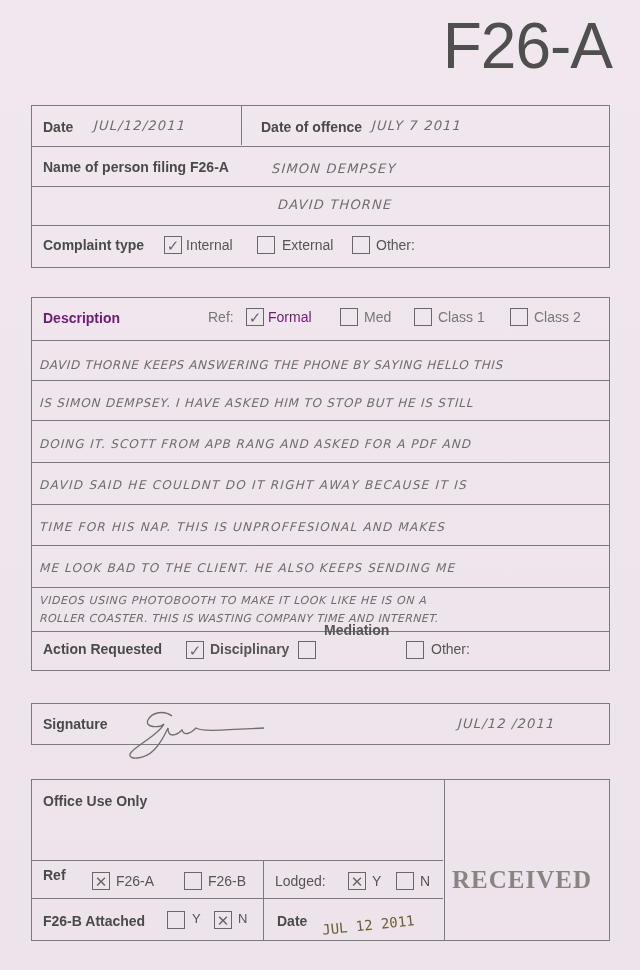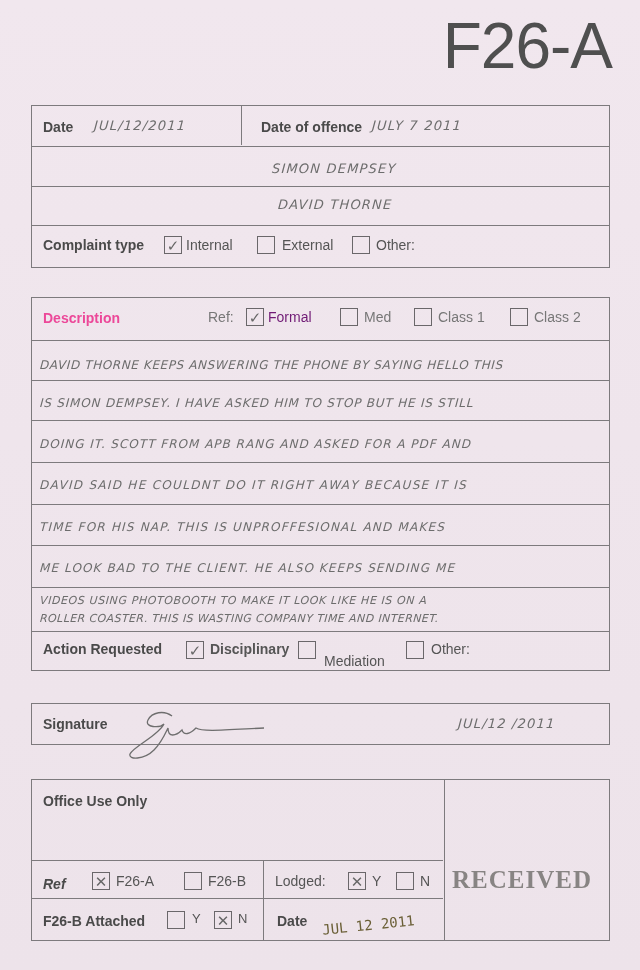--- a/index.html
+++ b/index.html
@@ -13,21 +13,21 @@
   .abs { position:absolute; }
   .title {
     position:absolute; right:28px; top:14px;
     font-family:"Liberation Sans", sans-serif;
     font-size:64px; color:#4f4f4f; letter-spacing:-1px; line-height:1;
   }
   .box { position:absolute; border:1.5px solid #7d7a7d; box-sizing:border-box; }
   .row { position:absolute; left:0; right:0; border-top:1.5px solid #7d7a7d; box-sizing:border-box; }
   .vline { position:absolute; top:0; bottom:0; border-left:1.5px solid #7d7a7d; }
   .lbl { position:absolute; font-weight:bold; font-size:14px; color:#4a4a4a; white-space:nowrap; }
-  .lbl.light { color:#ec4899; }
+  .lbl.light { color:#701a75; }
   .txt { position:absolute; font-size:14px; color:#555; white-space:nowrap; }
   .hand {
     position:absolute; white-space:nowrap;
     font-family:"DejaVu Sans", sans-serif; font-size:13px; color:#6d6d6d;
     letter-spacing:1.2px; font-weight:normal; font-style:italic;
     transform:skewX(-4deg);
   }
   .cb {
     position:absolute; width:18px; height:18px; border:1.3px solid #6a676a;
     box-sizing:border-box; display:flex; align-items:center; justify-content:center;
@@ -47,20 +47,21 @@
   <div class="vline" style="left:209px;bottom:122px;"></div>
   <div class="row" style="top:40px;"></div>
   <div class="row" style="top:80px;"></div>
   <div class="row" style="top:119px;"></div>
 
   <span class="lbl" style="left:11px;top:13px;">Date</span>
   <span class="hand" style="left:62px;top:12px;">JUL/12/2011</span>
   <span class="lbl" style="left:229px;top:13px;">Date of offence</span>
   <span class="hand" style="left:340px;top:12px;">JULY 7 2011</span>
 
+  <span class="lbl" style="left:11px;top:53px;">Name of person filing F26-A</span>
   <span class="hand" style="left:240px;top:55px;">SIMON DEMPSEY</span>
 
   <span class="hand" style="left:246px;top:91px;">DAVID THORNE</span>
 
   <span class="lbl" style="left:11px;top:131px;">Complaint type</span>
   <span class="cb" style="left:132px;top:130px;">✓</span>
   <span class="txt" style="left:154px;top:131px;">Internal</span>
   <span class="cb" style="left:225px;top:130px;"></span>
   <span class="txt" style="left:250px;top:131px;">External</span>
   <span class="cb" style="left:320px;top:130px;"></span>
@@ -94,42 +95,42 @@
   <span class="hand" style="left:8px;top:180px;font-size:12px;letter-spacing:1.3px;">DAVID SAID HE COULDNT DO IT RIGHT AWAY BECAUSE IT IS</span>
   <span class="hand" style="left:8px;top:222px;font-size:12px;letter-spacing:1.2px;">TIME FOR HIS NAP. THIS IS UNPROFFESIONAL AND MAKES</span>
   <span class="hand" style="left:8px;top:263px;font-size:12px;letter-spacing:1.1px;">ME LOOK BAD TO THE CLIENT. HE ALSO KEEPS SENDING ME</span>
   <span class="hand" style="left:8px;top:296px;font-size:11px;letter-spacing:0.6px;">VIDEOS USING PHOTOBOOTH TO MAKE IT LOOK LIKE HE IS ON A</span>
   <span class="hand" style="left:8px;top:314px;font-size:11px;letter-spacing:0.4px;">ROLLER COASTER. THIS IS WASTING COMPANY TIME AND INTERNET.</span>
 
   <span class="lbl" style="left:11px;top:343px;">Action Requested</span>
   <span class="cb" style="left:154px;top:343px;">✓</span>
   <span class="txt" style="left:178px;top:343px;font-weight:bold;">Disciplinary</span>
   <span class="cb" style="left:266px;top:343px;"></span>
-  <span class="txt" style="left:292px;top:355px;">Mediation</span>
+  <span class="txt" style="left:292px;top:324px;font-weight:bold;">Mediation</span>
   <span class="cb" style="left:374px;top:343px;"></span>
   <span class="txt" style="left:399px;top:343px;">Other:</span>
 </div>
 
 <div class="box" style="left:31px;top:703px;width:579px;height:42px;">
   <span class="lbl" style="left:11px;top:12px;">Signature</span>
   <svg class="abs" style="left:92px;top:2px;" width="150" height="55" viewBox="0 0 150 55">
     <path d="M48 10 C40 4,28 6,24 14 C20 22,36 22,40 18 C34 30,10 40,6 48 C4 54,20 54,30 44 C38 36,42 26,44 22 C44 32,52 30,58 24 C60 30,66 28,72 22 C78 26,100 24,140 22" fill="none" stroke="#6e6e6e" stroke-width="1.3"></path>
   </svg>
   <span class="hand" style="left:426px;top:12px;">JUL/12 /2011</span>
 </div>
 
 <div class="box" style="left:31px;top:779px;width:579px;height:162px;">
   <div class="vline" style="left:412px;"></div>
   <div class="row" style="top:80px;right:166px;"></div>
   <div class="row" style="top:118px;right:166px;"></div>
   <div class="vline" style="left:231px;top:80px;"></div>
 
   <span class="lbl" style="left:11px;top:13px;">Office Use Only</span>
 
-  <span class="lbl" style="left:11px;top:96px;font-style:italic;">Ref</span>
+  <span class="lbl" style="left:11px;top:87px;">Ref</span>
   <span class="cb" style="left:60px;top:92px;">✕</span>
   <span class="txt" style="left:84px;top:93px;">F26-A</span>
   <span class="cb" style="left:152px;top:92px;"></span>
   <span class="txt" style="left:176px;top:93px;">F26-B</span>
 
   <span class="txt" style="left:243px;top:93px;">Lodged:</span>
   <span class="cb" style="left:316px;top:92px;">✕</span>
   <span class="txt" style="left:340px;top:93px;">Y</span>
   <span class="cb" style="left:364px;top:92px;"></span>
   <span class="txt" style="left:388px;top:93px;">N</span>

